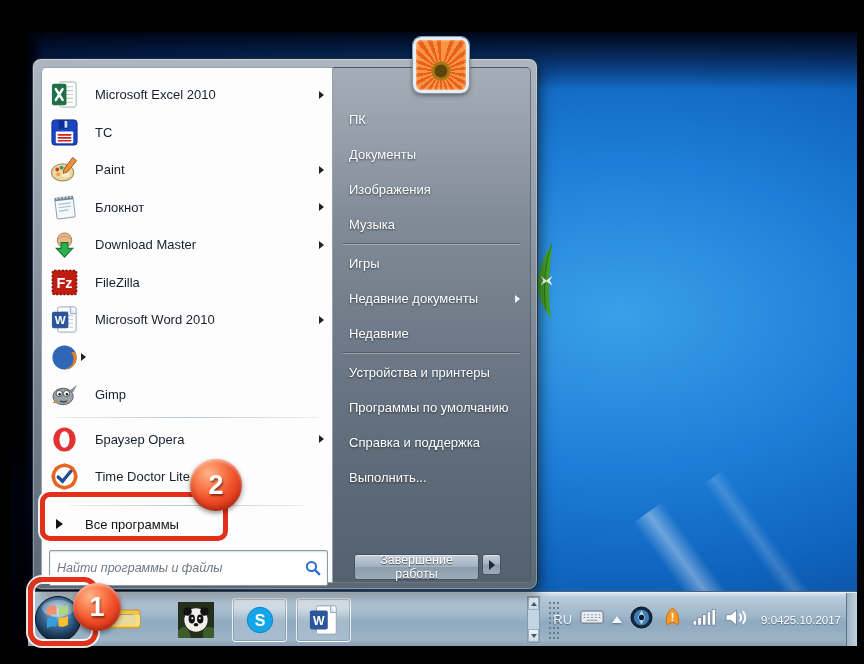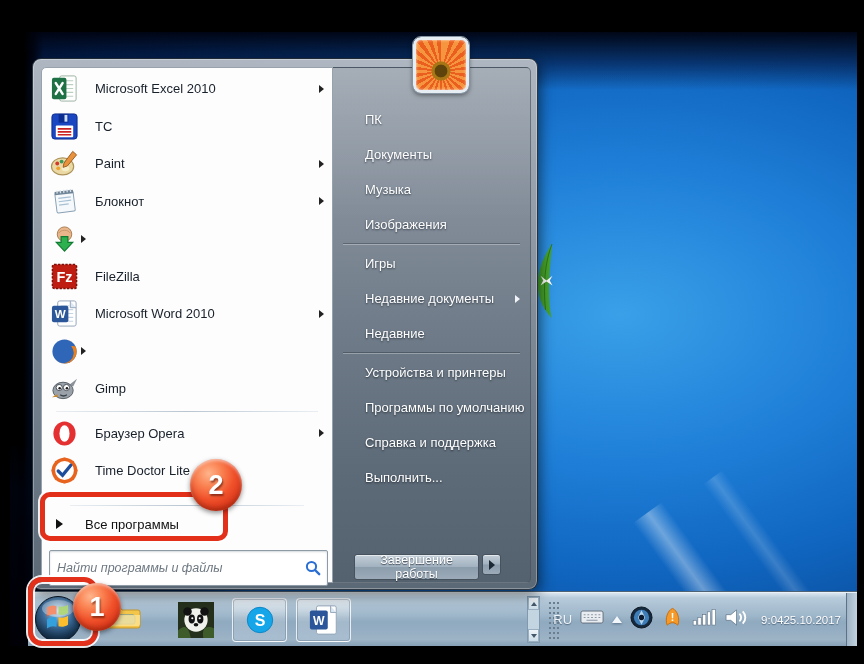--- a/index.html
+++ b/index.html
@@ -74,21 +74,21 @@
   .ap-arrow{width:0;height:0;border-top:5.5px solid transparent;border-bottom:5.5px solid transparent;border-left:7px solid #111;margin-left:8px;}
   .ap-label{margin-left:22px;font-size:13px;color:#111;}
 
   #search-box{position:absolute;left:7px;top:482px;width:279px;height:36px;background:#fff;
     border:1px solid #8e9ba6;border-radius:2px;display:flex;align-items:center;
     box-shadow:inset 0 1px 2px rgba(120,140,160,.35);}
   #search-input{flex:1;border:none;outline:none;background:transparent;font-size:12.5px;padding:0 4px 0 7px;color:#333;}
   #search-input::placeholder{font-style:italic;color:#6e7882;}
   .mag{width:16px;height:16px;margin-right:6px;flex:0 0 16px;}
 
-  .rrow{display:flex;align-items:center;height:35px;padding:0 10px 0 32px;cursor:default;}
+  .rrow{display:flex;align-items:center;height:35px;padding:0 10px 0 16px;cursor:default;}
   .rlabel{font-size:13px;color:#fff;text-shadow:0 1px 2px rgba(10,20,30,.65);flex:1;white-space:nowrap;}
   .rarrow{width:0;height:0;border-top:4px solid transparent;border-bottom:4px solid transparent;border-left:5px solid #f0f4f8;}
   .rdiv{height:2px;margin:1px 10px;border-top:1px solid rgba(30,40,52,.35);border-bottom:1px solid rgba(255,255,255,.3);}
 
   #avatar{position:absolute;left:380px;top:-22px;width:56px;height:56px;border-radius:8px;
     border:3px solid #e6edf3;outline:1px solid #8795a3;
     box-shadow:0 2px 5px rgba(0,0,0,.5), inset 0 0 3px rgba(255,255,255,.8);
     background:
       radial-gradient(circle at 50% 62%, #5e430c 0 15%, #a87614 17% 23%, rgba(0,0,0,0) 25%),
       repeating-conic-gradient(from 8deg at 50% 62%, #f6953f 0 8deg, #ea5f1e 8deg 16deg),
@@ -250,21 +250,21 @@
       <span id="clock">
         <span>9:04</span>
         <span>25.10.2017</span>
       </span>
     </div>
     <span id="show-desktop"></span>
   </div>
 
   <div id="start-menu">
     <div id="menu-left">
-      <div id="programs-list" style="padding-top:2px;">
+      <div id="programs-list" style="padding-top:8px;">
           <div class="prow">
             <span class="picon">
               <svg viewBox="0 0 30 30">
                 <rect x="10" y="2" width="17" height="26" rx="2" fill="#fff" stroke="#9ab0a0"></rect>
                 <path d="M13 7h11M13 11h11M13 15h11M13 19h11M13 23h11" stroke="#bcd0c2" stroke-width="1.2"></path>
                 <rect x="2" y="4" width="15" height="22" rx="2" fill="#1e7145"></rect>
                 <path d="M6 9.5l7 11M13 9.5l-7 11" stroke="#fff" stroke-width="2.6" stroke-linecap="round"></path>
               </svg>
             </span>
             <span class="plabel">Microsoft Excel 2010</span>
@@ -312,20 +312,21 @@
             <span class="parrow"></span>
           </div>
           <div class="prow">
             <span class="picon">
               <svg viewBox="0 0 30 30">
                 <circle cx="15" cy="10.5" r="7.5" fill="#e9b68c" stroke="#a87c52"></circle>
                 <path d="M9 9.5c1.5-2 3-3 6-3s4.5 1 6 3" stroke="#c89668" fill="none"></path>
                 <path d="M15 28l-8.5-9h5v-6h7v6h5z" fill="#2db04e" stroke="#0f7a30" stroke-width="1.2"></path>
               </svg>
             </span>
+            <span class="plabel">Download Master</span>
             <span class="parrow"></span>
           </div>
           <div class="prow">
             <span class="picon">
               <svg viewBox="0 0 30 30">
                 <rect x="2.5" y="2.5" width="25" height="25" rx="2" fill="#bf1d12" stroke="#7e0f07" stroke-width="1.5" stroke-dasharray="2.4 1.4"></rect>
                 <text x="15" y="21" text-anchor="middle" font-size="15" font-weight="bold" fill="#fff" font-family="sans-serif">Fz</text>
               </svg>
             </span>
             <span class="plabel">FileZilla</span>
@@ -407,24 +408,24 @@
 
     <div id="menu-right">
       <div id="places-list" style="padding-top:34px;">
           <div class="rrow">
             <span class="rlabel">ПК</span>
           </div>
           <div class="rrow">
             <span class="rlabel">Документы</span>
           </div>
           <div class="rrow">
+            <span class="rlabel">Изображения</span>
+          </div>
+          <div class="rrow">
             <span class="rlabel">Музыка</span>
-          </div>
-          <div class="rrow">
-            <span class="rlabel">Изображения</span>
           </div>
           <div class="rdiv"></div>
           <div class="rrow">
             <span class="rlabel">Игры</span>
           </div>
           <div class="rrow">
             <span class="rlabel">Недавние документы</span>
             <span class="rarrow"></span>
           </div>
           <div class="rrow">

